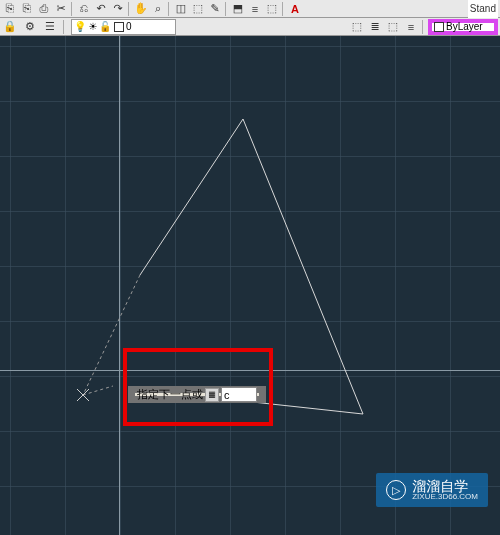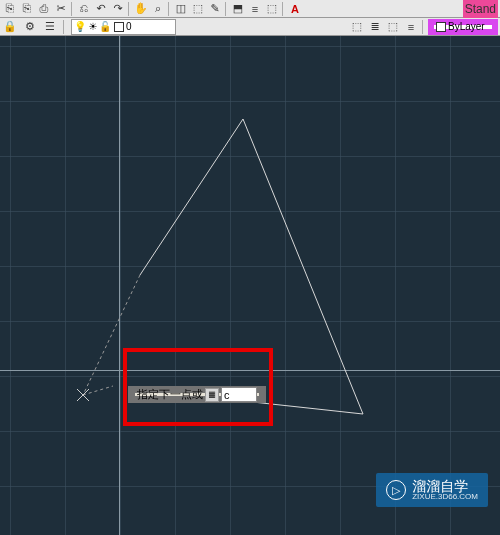--- a/index.html
+++ b/index.html
@@ -50,21 +50,21 @@
       height: 16px;
       width: 105px;
       font-size: 10px;
       display: flex;
       align-items: center;
       padding: 0 2px;
       gap: 2px;
     }
     .layer-select2 {
       background: #fff;
-      border: 6px solid #d946ef;
+      border: 4px solid #d946ef;
       height: 16px;
       width: 70px;
       font-size: 10px;
       display: flex;
       align-items: center;
       padding: 0 2px;
     }
     .canvas-area {
       position: absolute;
       top: 36px;
@@ -169,23 +169,23 @@
       line-height: 1;
     }
     .watermark-sub {
       font-size: 8px;
       opacity: .85;
       display: block;
     }
     .standard-label {
       position: absolute;
       top: 0; right: 2px;
-      font-size: 12px;
+      font-size: 10px;
       color: #333;
-      background: #ec4899;
+      background: #ffffff;
       height: 18px;
       line-height: 18px;
       padding: 0 2px;
     }
     .toolbar-right {
       margin-left: auto;
       display: flex;
       gap: 2px;
       align-items: center;
     }

